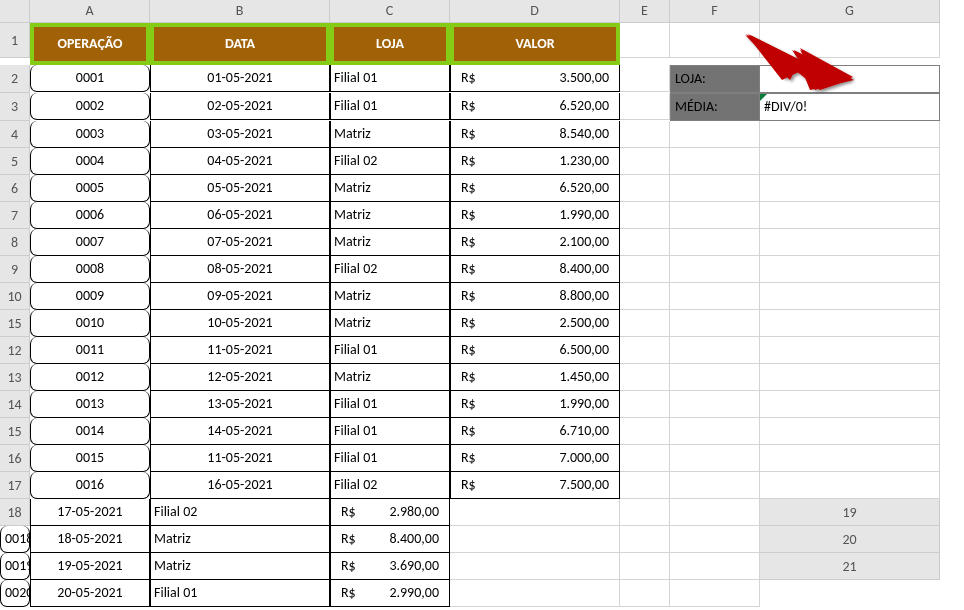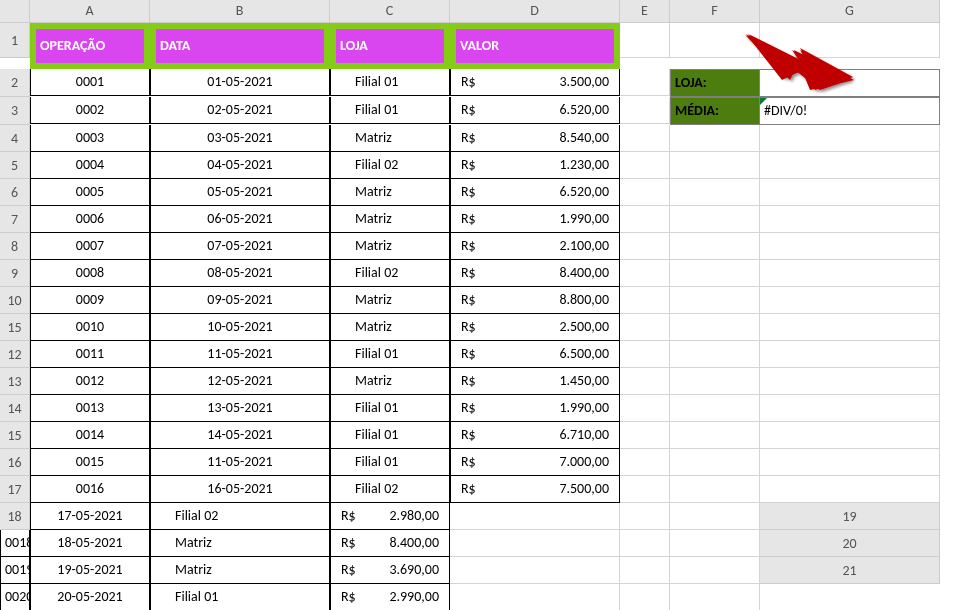--- a/index.html
+++ b/index.html
@@ -45,45 +45,46 @@
   .cell {
     height: 26px;
     line-height: 26px;
     border-right: 1px solid #d4d4d4;
     border-bottom: 1px solid #d4d4d4;
     padding: 0 4px;
     overflow: hidden;
     white-space: nowrap;
   }
   .hdr {
-    background: #d946ef;
+    background: #a16207;
     color: #fff;
     font-weight: bold;
-    border: 6px solid #84cc16;
+    text-align: center;
+    border: 4px solid #84cc16;
     height: 34px;
     line-height: 34px;
   }
   .tbl {
     border: 1px solid #000;
     border-top: none;
   }
-  .tbl.first-col { border-left: 1px solid #000; }
+  .tbl.first-col { border-left: 1px solid #000; border-radius: 7px; }
   .tbl.last-col { border-right: 1px solid #000; }
   .tbl-center { text-align: center; }
-  .tbl-left { text-align: left; padding-left: 24px; }
+  .tbl-left { text-align: left; padding-left: 3px; }
   .val {
     display: flex;
     justify-content: space-between;
     padding: 0 6px;
     line-height: 26px;
   }
   .row1 { height: 34px; }
   .side-label {
-    background: #4d7c0f;
-    font-weight: bold;
+    background: #737373;
+    font-weight: normal;
     border: 1px solid #7f7f7f;
     padding-left: 4px;
     line-height: 26px;
   }
   .side-val {
     border: 1px solid #7f7f7f;
     border-left: none;
     text-align: left;
     line-height: 26px;
     position: relative;

